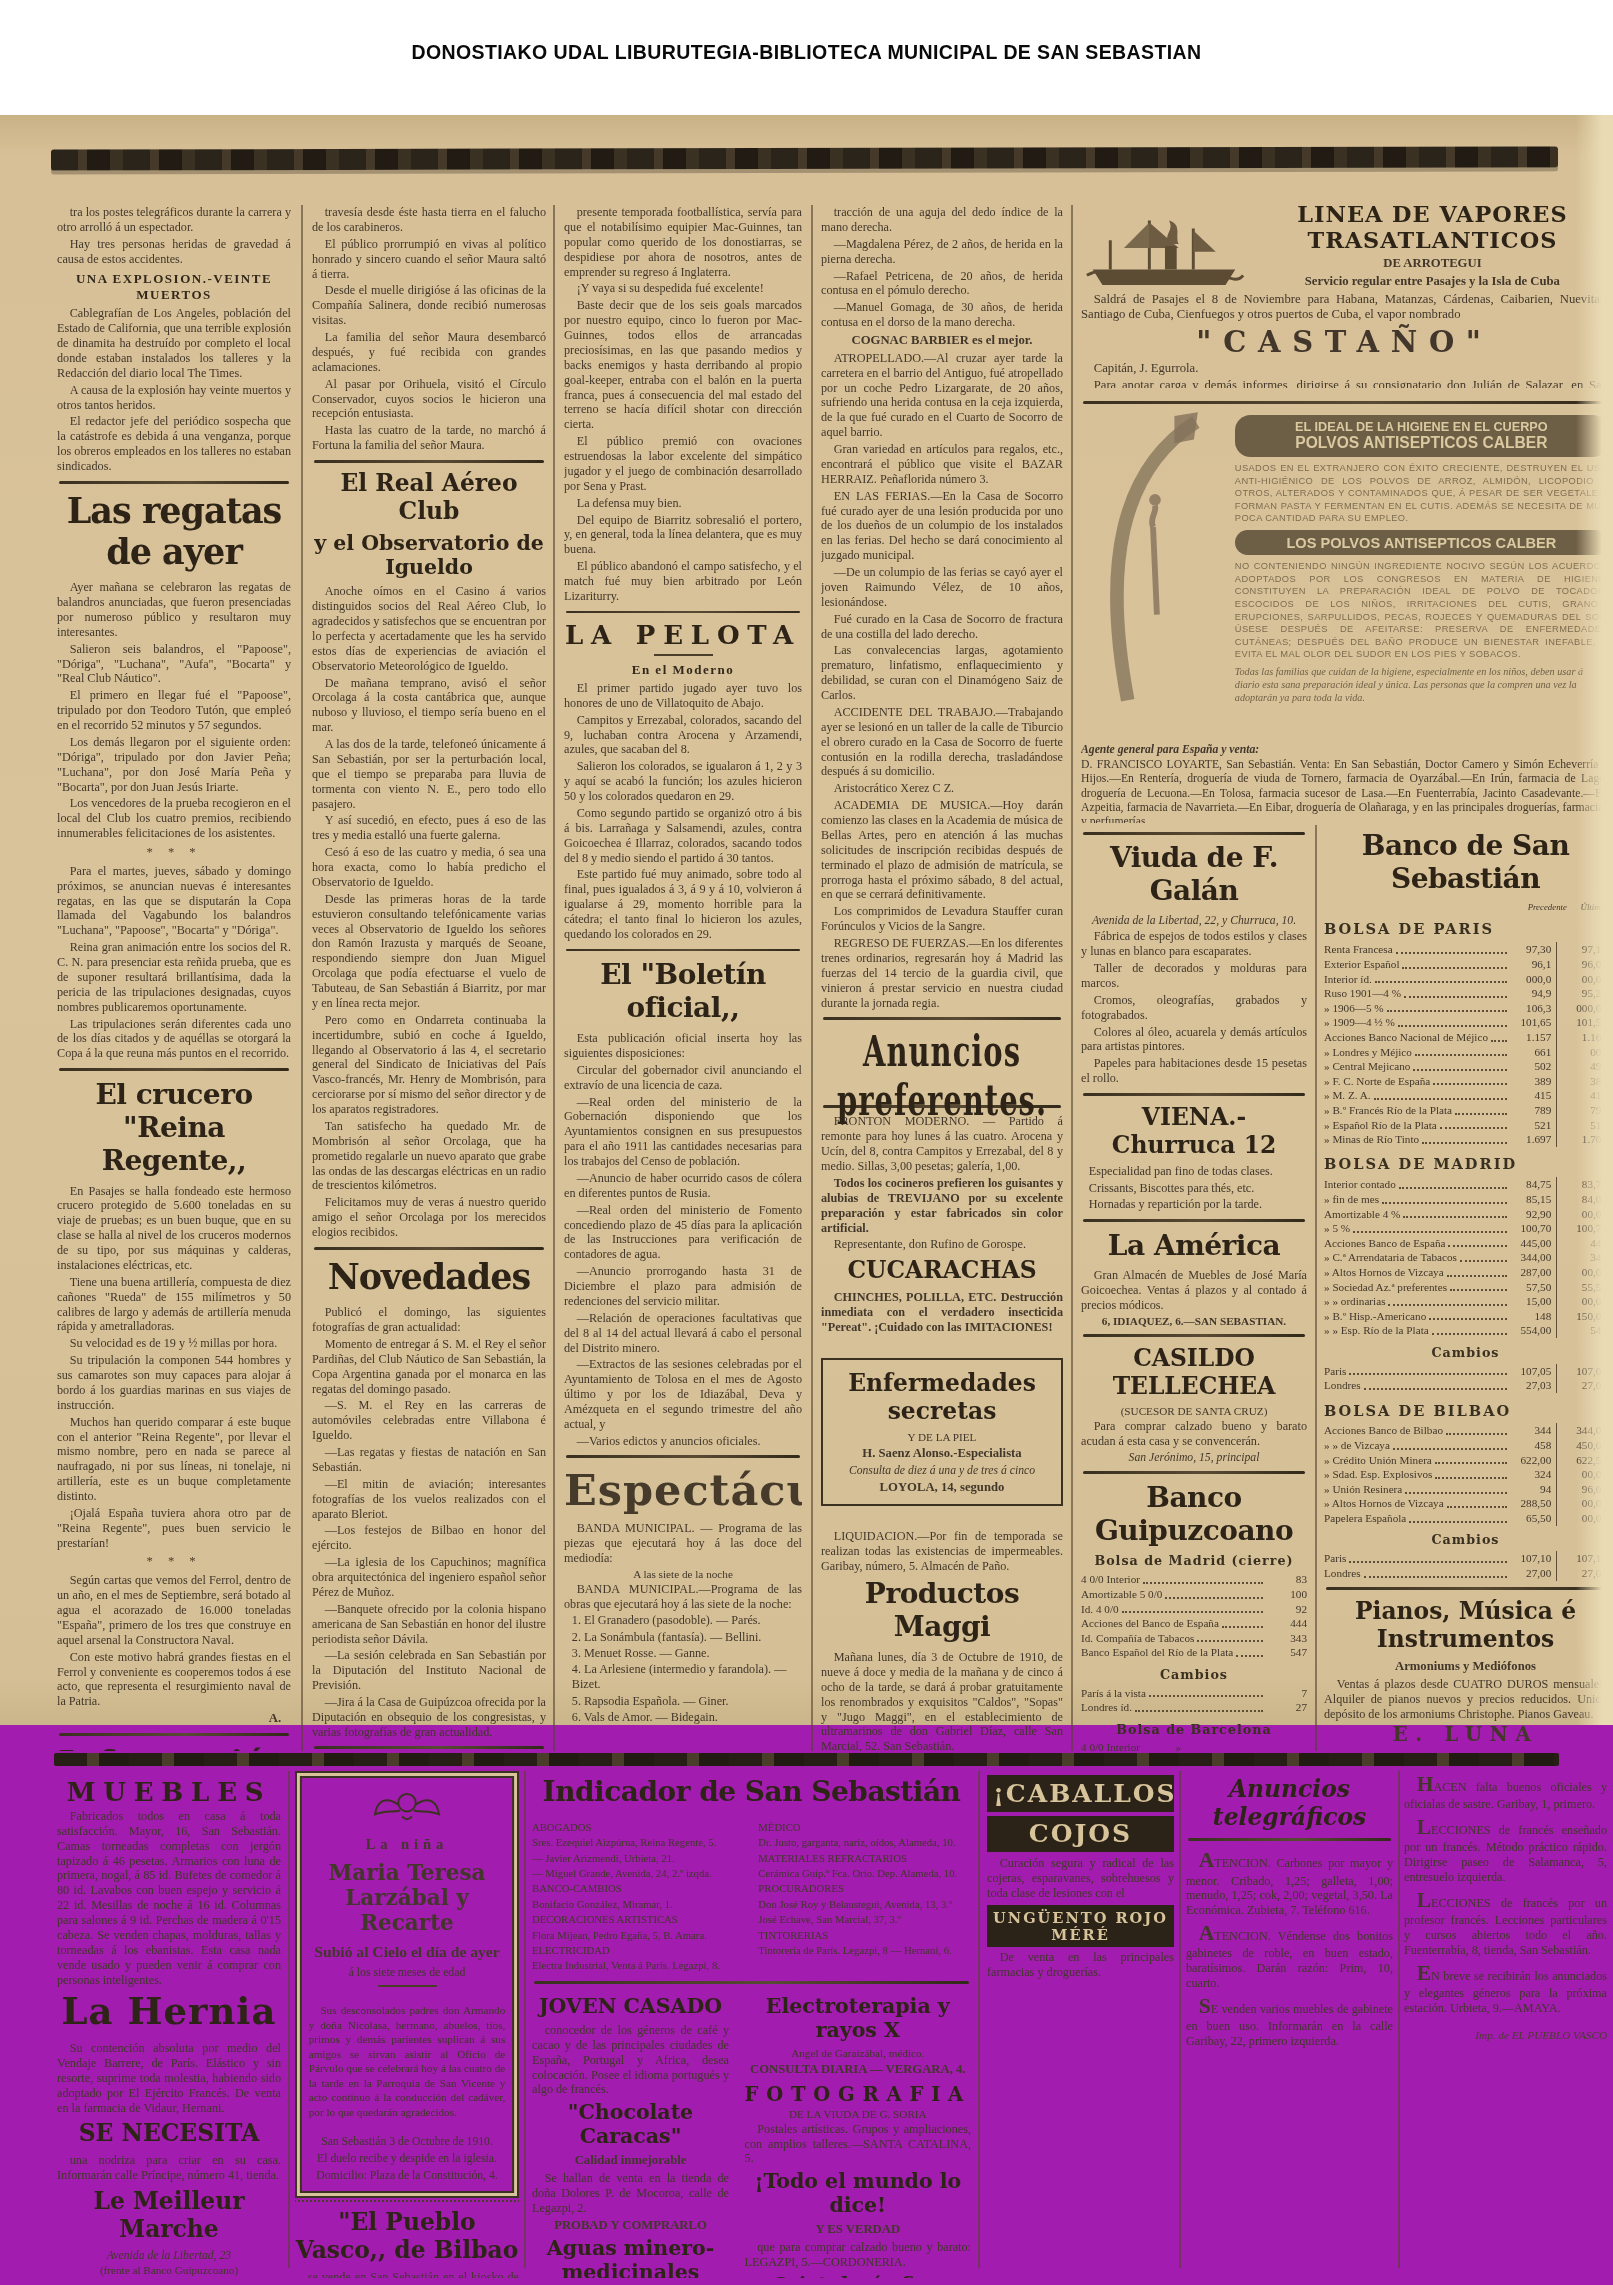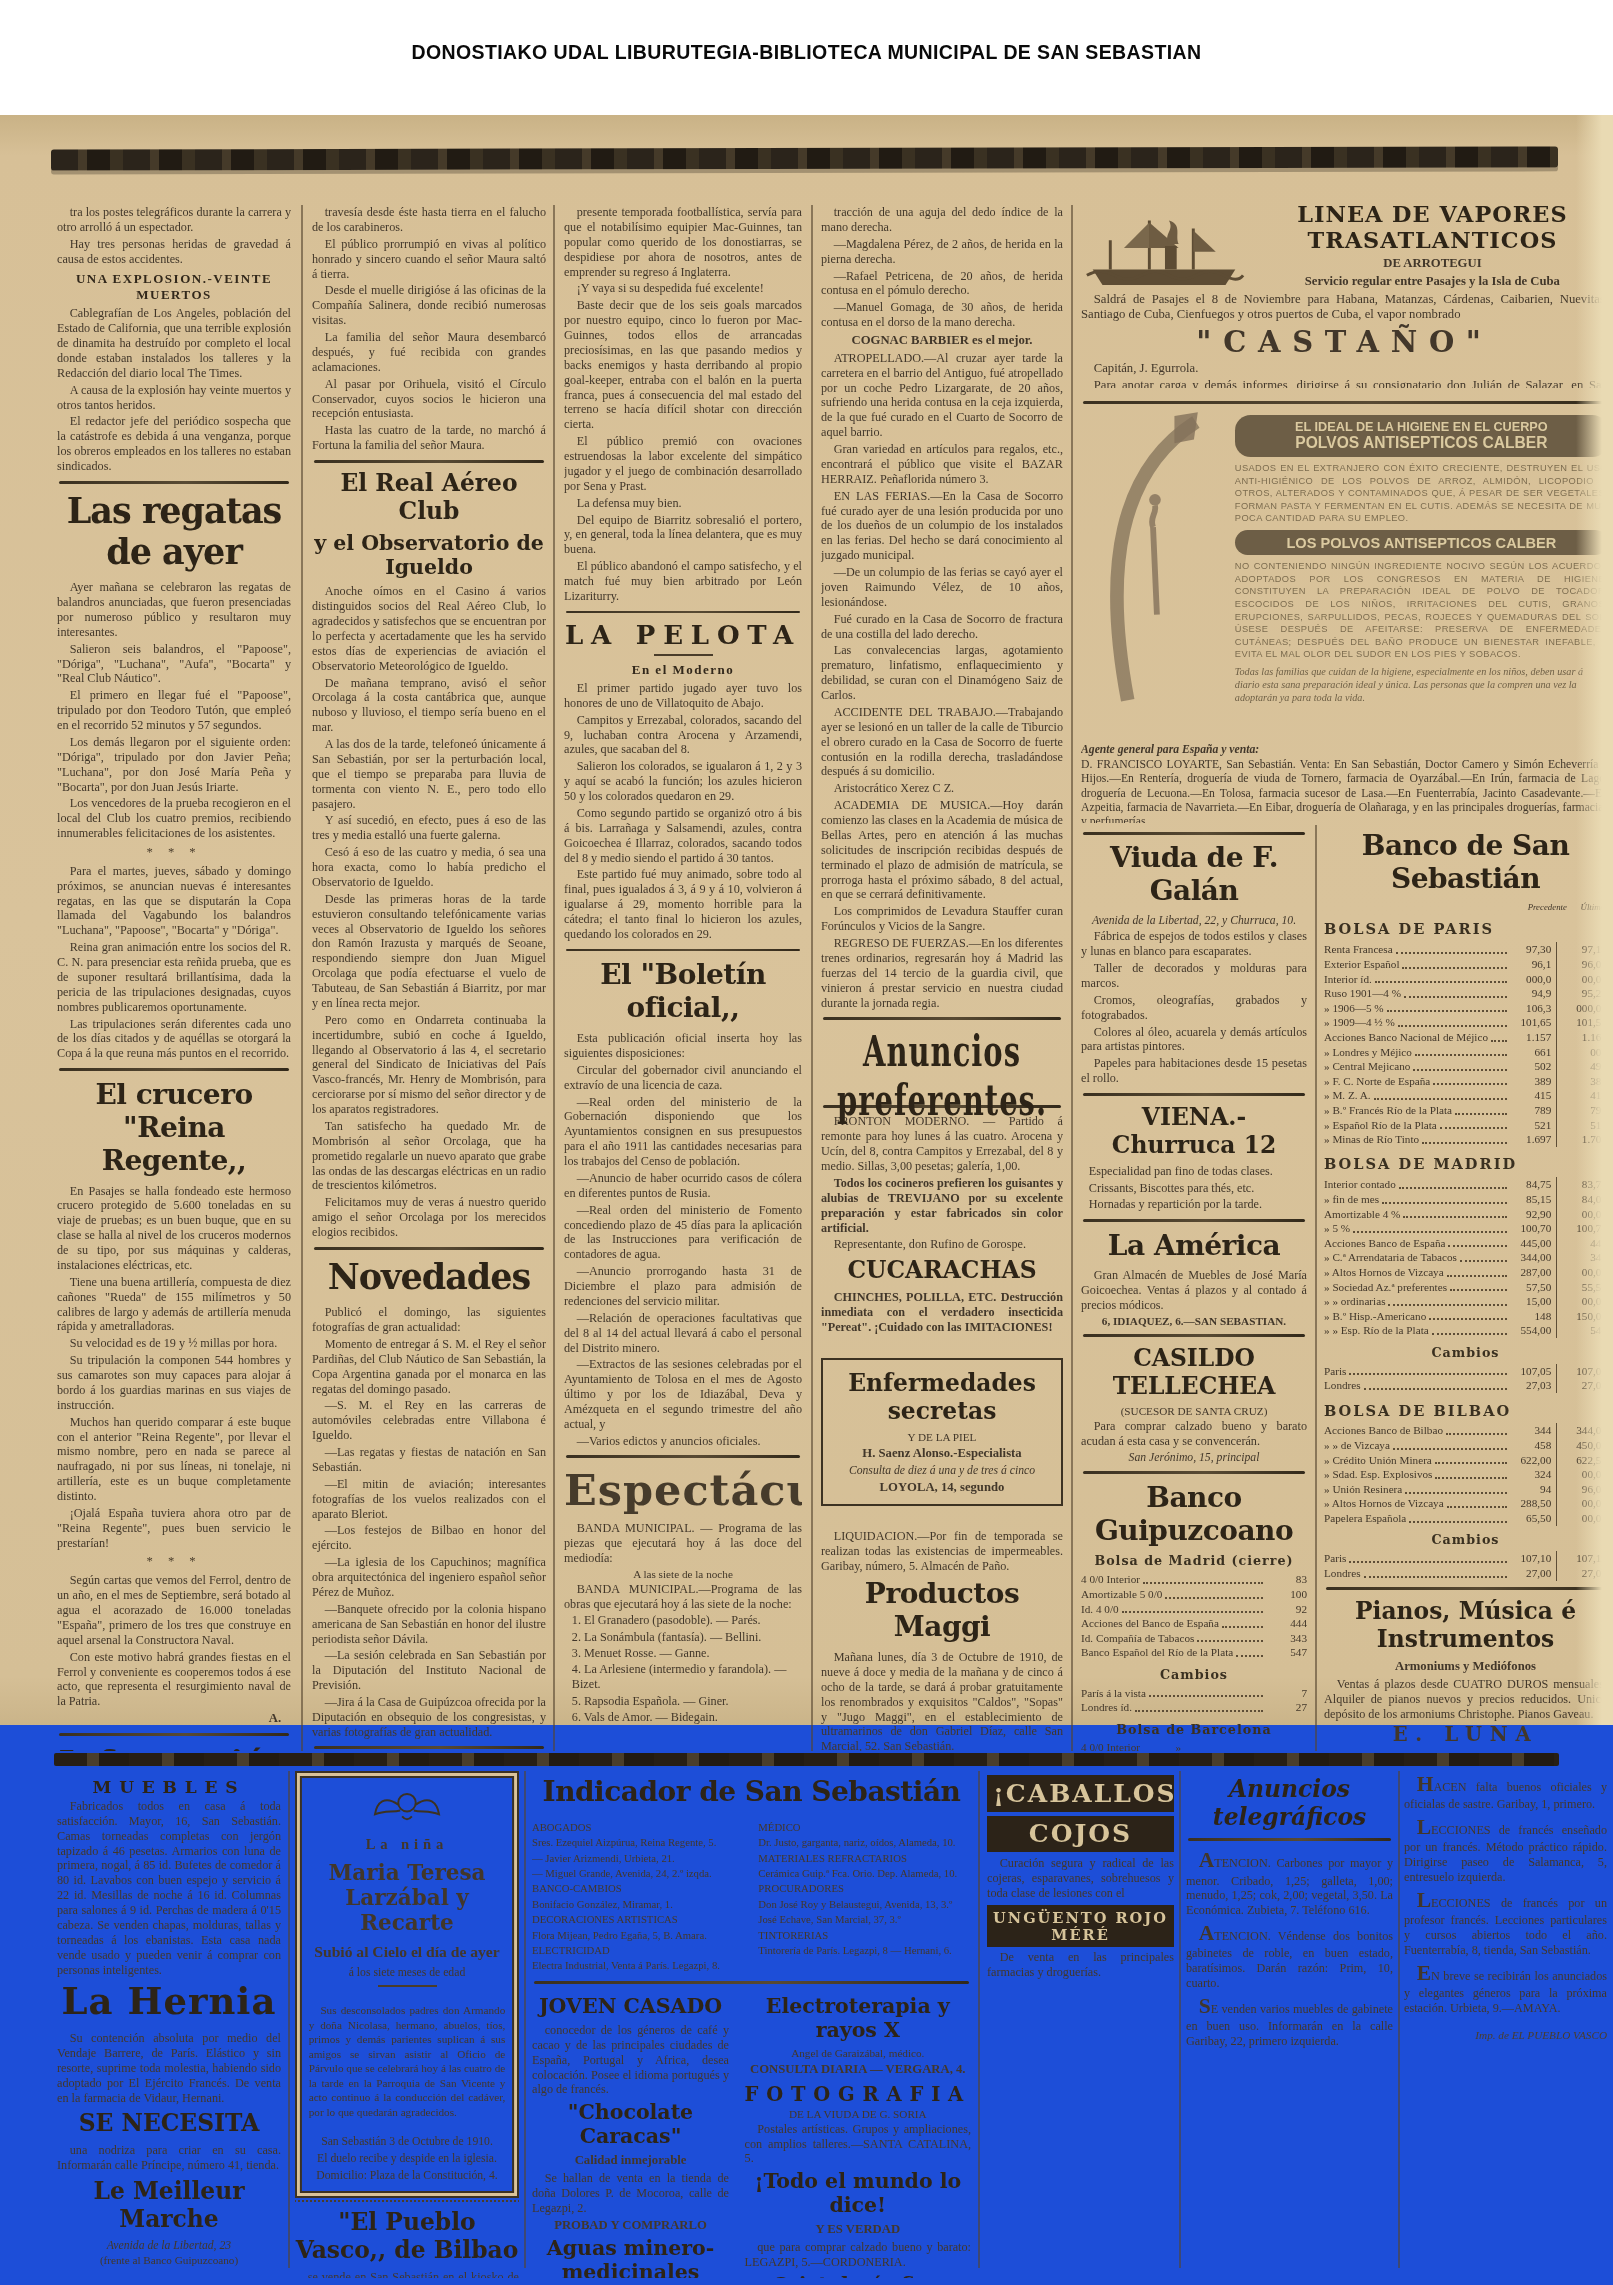--- a/index.html
+++ b/index.html
@@ -1,16 +1,16 @@
 <!DOCTYPE html>
 <html><head>
 <meta charset="utf-8">
 <style>
   html,body{margin:0;padding:0;background:#888;}
-  .page{position:relative;width:1613px;height:2286px;background:#1d4ed8;overflow:hidden;
+  .page{position:relative;width:1613px;height:2286px;background:#a21caf;overflow:hidden;
         font-family:"Liberation Serif",serif;}
   .lib-header{position:absolute;top:0;left:0;width:1613px;height:115px;background:#fff;}
   .lib-title{text-align:center;padding-top:41px;font:bold 19.5px "Liberation Sans",sans-serif;color:#0a0a0a;letter-spacing:0.4px;}
   .paper{position:absolute;top:115px;left:0;width:1613px;height:1610px;
          background:linear-gradient(180deg,#c9b286 0,#d7c097 2.5%,#d9c39b 50%,#d5bf96 97%,#cab489 100%);}
   .paper::after{content:'';position:absolute;right:0;top:0;width:37px;height:100%;
          background:linear-gradient(90deg,rgba(235,222,185,0) 0,#e9dab3 70%);pointer-events:none;}
   .scanbar{position:absolute;left:51px;top:33px;width:1507px;height:20.5px;border-radius:2.9px;
          background:repeating-linear-gradient(90deg,#2b241b 0 27px,#453a29 27px 36px,#211b13 36px 59px,#3a3122 59px 72px);
          box-shadow:0 3.9px 0 rgba(43,36,27,.30);transform:rotate(-.12deg);}
@@ -653,21 +653,21 @@
         </div>
       <div class="rule"></div>
       <h3 class="h26">Pianos, Música é Instrumentos</h3>
       <p class="boldline">Armoniums y Mediófonos</p>
       <p class="para">Ventas á plazos desde CUATRO DUROS mensuales. Alquiler de pianos nuevos y precios reducidos. Unico depósito de los armoniums Christophe. Pianos Gaveau.</p>
       <p style="text-align:center;font:bold 19.5px 'DejaVu Serif',serif;letter-spacing:7.8px;margin:2px 0">E. LUNA</p>
 
     </section>
 
     <section class="col" style="left:57px;top:1656px;width:224px;height:507px">
-      <h3 class="hcaps" style="font-size:17px">MUEBLES</h3>
+      <h3 class="hcaps" style="font-size:26px">MUEBLES</h3>
       <p class="para">Fabricados todos en casa á toda satisfacción. Mayor, 16, San Sebastián. Camas torneadas completas con jergón tapizado á 46 pesetas. Armarios con luna de primera, nogal, á 85 id. Bufetes de comedor á 80 id. Lavabos con buen espejo y servicio á 22 id. Mesillas de noche á 16 id. Columnas para salones á 9 id. Perchas de madera á 0'15 cabeza. Se venden chapas, molduras, tallas y torneadas á los ebanistas. Esta casa nada vende usado y pueden venir á comprar con personas inteligentes.</p>
       <h3 class="hfoot" style="font-size:37px">La Hernia</h3>
       <p class="para">Su contención absoluta por medio del Vendaje Barrere, de París. Elástico y sin resorte, suprime toda molestia, habiendo sido adoptado por El Ejército Francés. De venta en la farmacia de Vidaur, Hernani.</p>
       <h3 class="h26">SE NECESITA</h3>
       <p class="para">una nodriza para criar en su casa. Informarán calle Príncipe, número 41, tienda.</p>
       <h3 class="h26">Le Meilleur Marche</h3>
       <p class="itline">Avenida de la Libertad, 23</p>
       <p class="center-sm">(frente al Banco Guipuzcoano)</p>
 
     </section>

